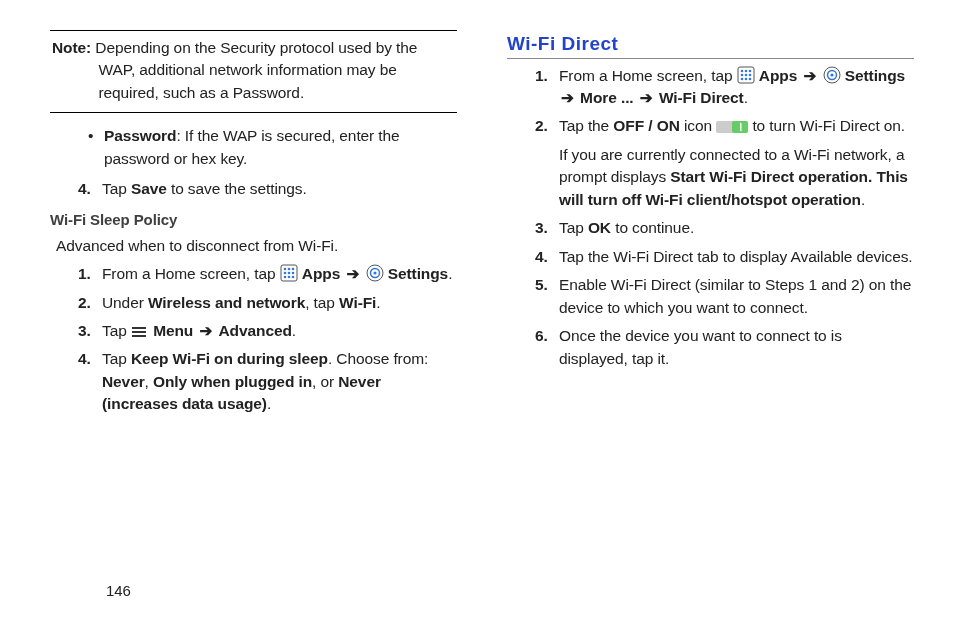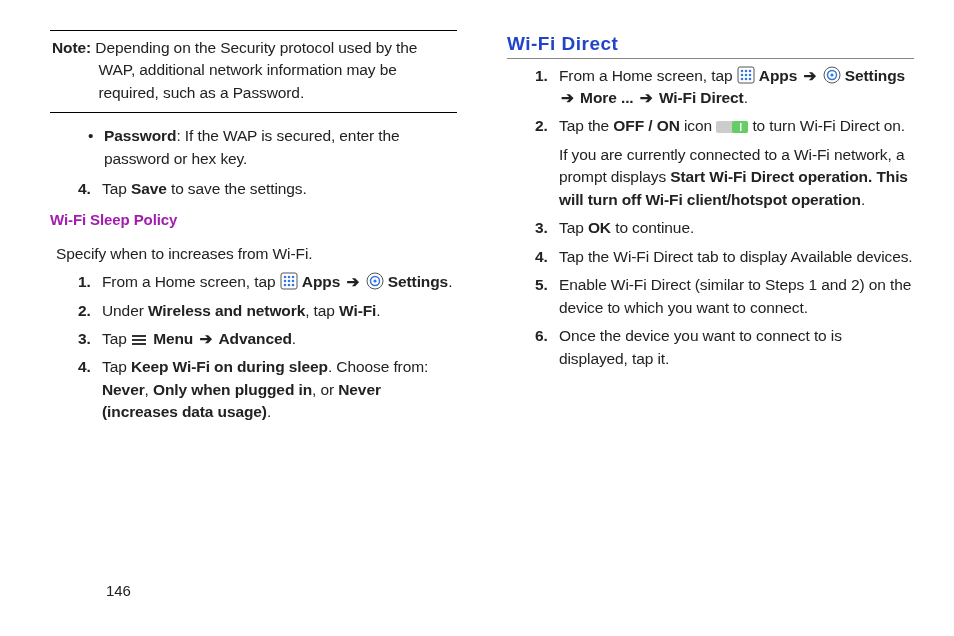--- a/index.html
+++ b/index.html
@@ -66,22 +66,22 @@
     flex-shrink: 0;
   }
   ol.numlist > li .body {
     flex: 1;
   }
   ol.numlist > li .body p {
     margin: 6px 0 0 0;
   }
   .sub-h1 {
     font-weight: bold;
-    color: #a21caf;
-    margin: 8px 0 12px 0;
+    color: #404040;
+    margin: 8px 0 4px 0;
     font-size: 15px;
   }
   .big-h1 {
     font-weight: 900;
     color: #2244cc;
     font-size: 19px;
     border-bottom: 1px solid #888;
     padding-bottom: 0px;
     margin: 0 0 6px 0;
     letter-spacing: 0.5px;
@@ -128,21 +128,21 @@
     <ol class="numlist">
       <li>
         <span class="num">4.</span>
         <span class="body">
           <span>Tap </span><b>Save</b><span> to save the settings.</span>
         </span>
       </li>
     </ol>
 
     <div class="sub-h1">Wi-Fi Sleep Policy</div>
-    <div class="para">Specify when to increases from Wi-Fi.</div>
+    <div class="para">Advanced when to disconnect from Wi-Fi.</div>
 
     <ol class="numlist">
       <li>
         <span class="num">1.</span>
         <span class="body">
           <span>From a Home screen, tap </span>
           <svg width="18" height="18">
               <rect x="1" y="1" width="16" height="16" rx="2" fill="#fff" stroke="#555"></rect>
               <g fill="#37d">
                 <circle cx="5" cy="5" r="1.3"></circle>

